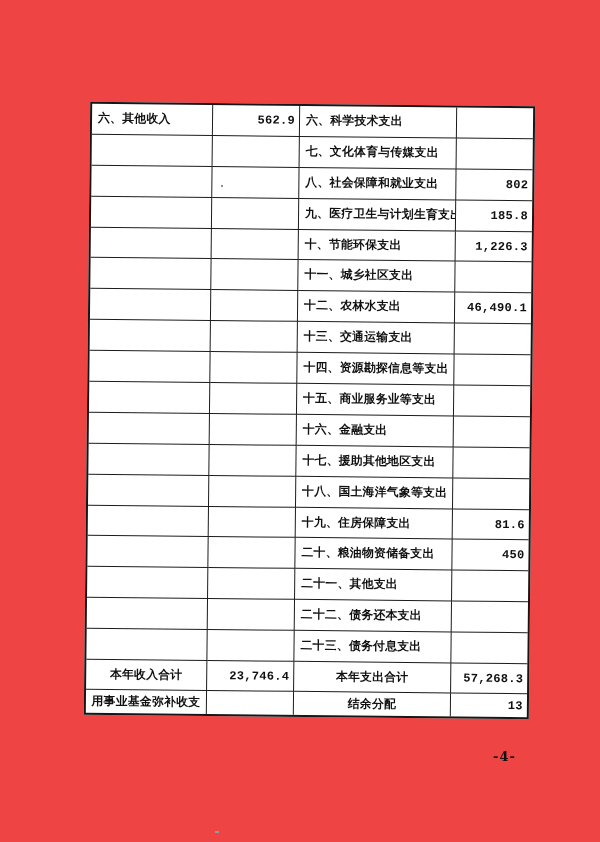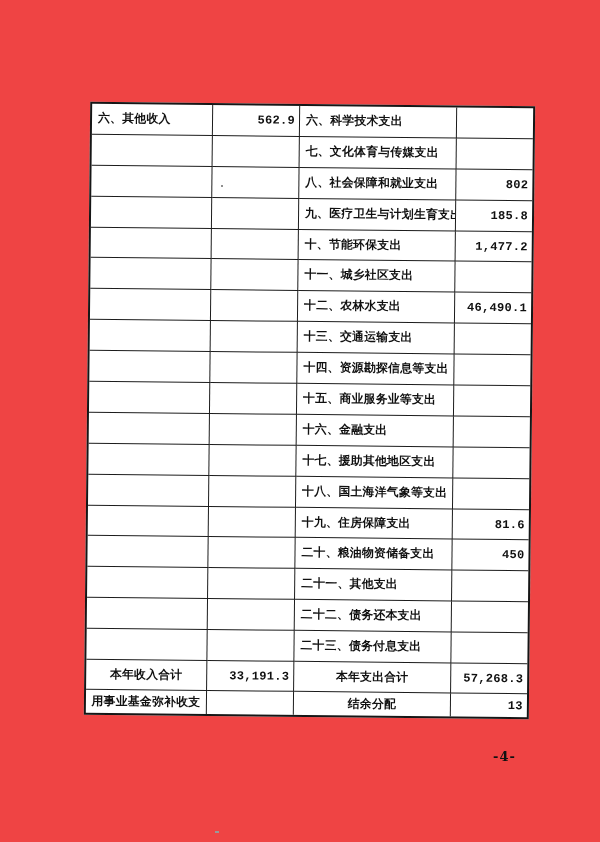--- a/index.html
+++ b/index.html
@@ -112,21 +112,21 @@
       <div class="cell val"></div>
       <div class="cell item">八、社会保障和就业支出</div>
       <div class="cell val last-col">802</div>
       <div class="cell item"></div>
       <div class="cell val"></div>
       <div class="cell item">九、医疗卫生与计划生育支出</div>
       <div class="cell val last-col">185.8</div>
       <div class="cell item"></div>
       <div class="cell val"></div>
       <div class="cell item">十、节能环保支出</div>
-      <div class="cell val last-col">1,477.2</div>
+      <div class="cell val last-col">1,226.3</div>
       <div class="cell item"></div>
       <div class="cell val"></div>
       <div class="cell item">十一、城乡社区支出</div>
       <div class="cell val last-col"></div>
       <div class="cell item"></div>
       <div class="cell val"></div>
       <div class="cell item">十二、农林水支出</div>
       <div class="cell val last-col">46,490.1</div>
       <div class="cell item"></div>
       <div class="cell val"></div>
@@ -166,21 +166,21 @@
       <div class="cell val last-col"></div>
       <div class="cell item"></div>
       <div class="cell val"></div>
       <div class="cell item">二十二、债务还本支出</div>
       <div class="cell val last-col"></div>
       <div class="cell item"></div>
       <div class="cell val"></div>
       <div class="cell item">二十三、债务付息支出</div>
       <div class="cell val last-col"></div>
       <div class="cell item total-row">本年收入合计</div>
-      <div class="cell val total-row">33,191.3</div>
+      <div class="cell val total-row">23,746.4</div>
       <div class="cell item total-row">本年支出合计</div>
       <div class="cell val last-col total-row">57,268.3</div>
       <div class="cell item last-row total-row">用事业基金弥补收支</div>
       <div class="cell val last-row total-row"></div>
       <div class="cell item last-row total-row">结余分配</div>
       <div class="cell val last-col last-row total-row">13</div>
     </div>
 
   <div class="page-number">-4-</div>
 

